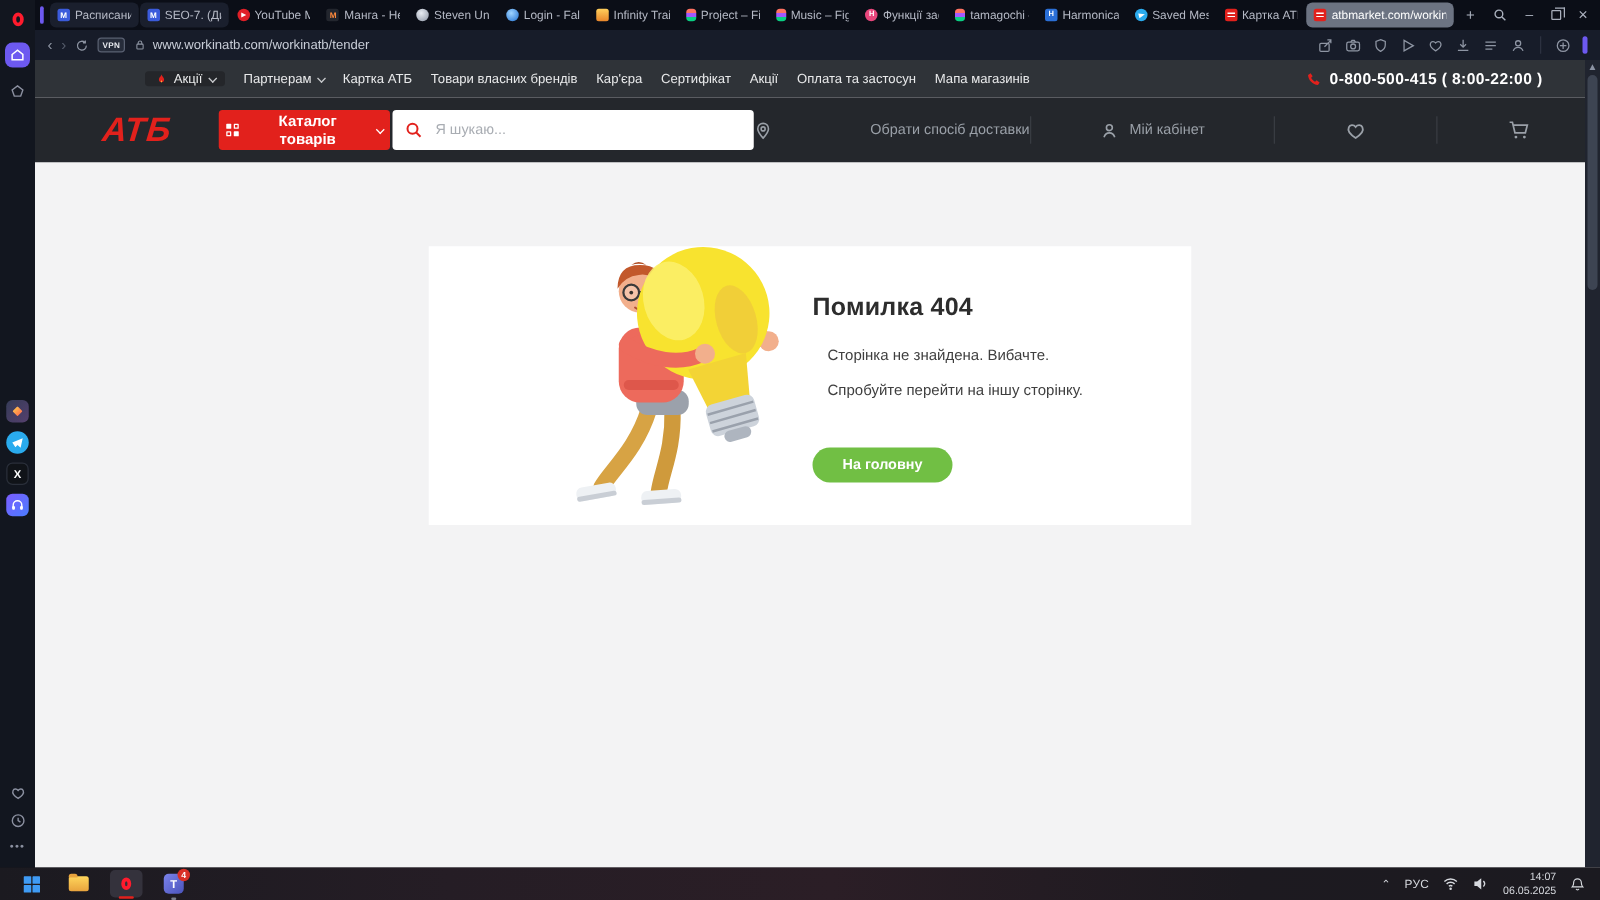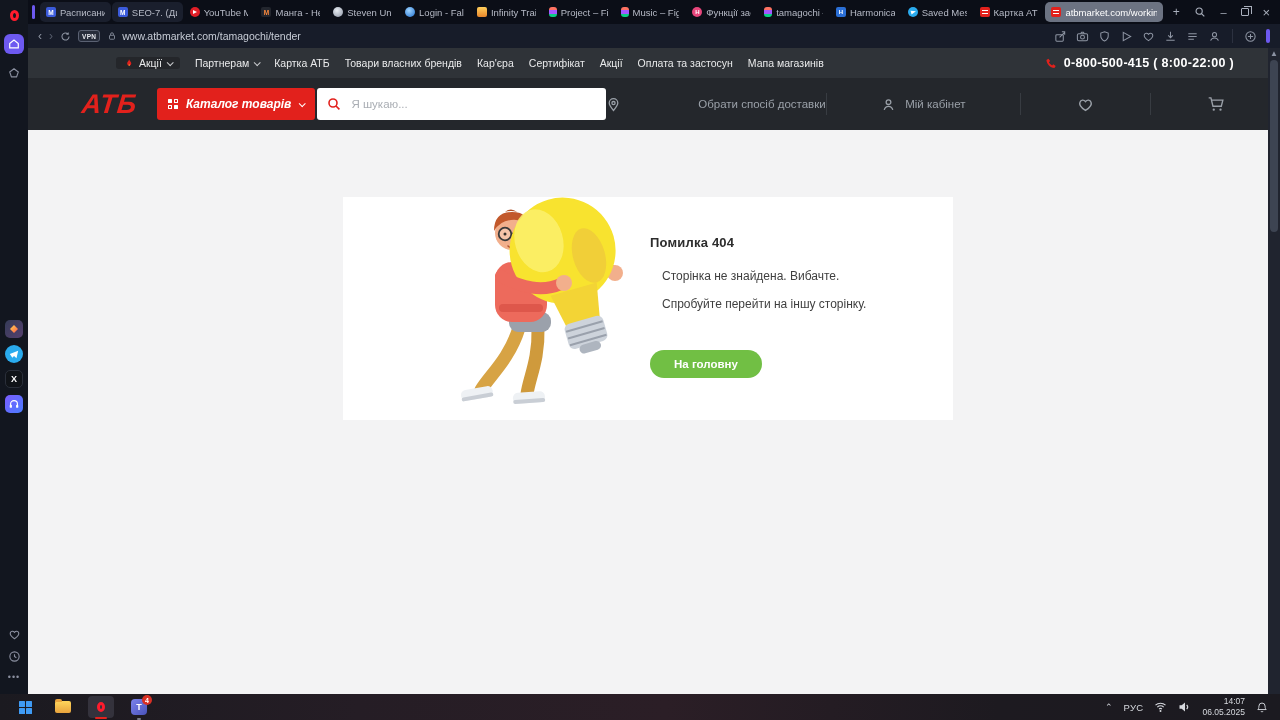--- a/index.html
+++ b/index.html
@@ -73,38 +73,38 @@
   .sb-thumb{position:absolute;top:12px;left:2px;right:2px;height:172px;background:#3d4452;border-radius:5px;}
 
   .site-nav{height:30px;background:#2f3338;display:flex;align-items:center;padding:0 46px 0 88px;color:#e9eaeb;font-size:10.5px;gap:15px;}
   .nav-item{display:flex;align-items:center;gap:5px;white-space:nowrap;}
   .nav-item.pill{background:#24262a;padding:0 8px;border-radius:3px;}
   .chev{width:5px;height:5px;border-right:1.4px solid #c9cbce;border-bottom:1.4px solid #c9cbce;transform:rotate(45deg) translateY(-1px);}
   .phone{margin-left:auto;display:flex;align-items:center;gap:7px;color:#fff;font-weight:bold;font-size:12.5px;letter-spacing:.3px;white-space:nowrap;}
 
   .site-header{height:52px;background:#24272c;display:flex;align-items:center;padding-left:54px;}
   .atb-logo{font-style:italic;font-weight:bold;font-size:27px;color:#e2211c;letter-spacing:1px;transform:skewX(-6deg);flex:none;}
-  .catalog-btn{margin-left:20px;width:158px;height:32px;background:#e2211c;border:none;border-radius:3px;color:#fff;font-weight:bold;font-size:12px;display:flex;align-items:center;justify-content:center;gap:8px;flex:none;font-family:inherit;font-style:italic;}
+  .catalog-btn{margin-left:38px;width:137px;height:32px;background:#e2211c;border:none;border-radius:3px;color:#fff;font-weight:bold;font-size:12px;display:flex;align-items:center;justify-content:center;gap:8px;flex:none;font-family:inherit;}
   .grid-ic{display:grid;grid-template-columns:4px 4px;grid-auto-rows:4px;gap:1.5px;}
   .grid-ic i{background:#fff;border-radius:.5px;}
   .grid-ic i.o{background:transparent;border:1px solid #fff;}
   .chev-w{width:5px;height:5px;border-right:1.6px solid #fff;border-bottom:1.6px solid #fff;transform:rotate(45deg) translateY(-1px);}
   .search{margin-left:2px;width:289px;height:32px;background:#fff;border-radius:3px;display:flex;align-items:center;padding:0 10px;gap:8px;flex:none;justify-content:space-between;}
   .search input{border:0;outline:0;flex:1;font-size:11.5px;color:#333;background:transparent;font-family:inherit;}
   .search input::placeholder{color:#a9adb3;}
   .hdr-right{flex:1;display:flex;align-items:stretch;height:100%;}
   .hdr-sec{display:flex;align-items:center;justify-content:center;gap:9px;color:#9aa0a8;font-size:11.5px;white-space:nowrap;}
   .sec-delivery{flex:1.7;justify-content:space-between;}.sec-account{flex:1.5;}.sec-wish{flex:1;}.sec-cart{flex:1;}
   .vdiv{width:1px;background:#383c42;margin:15px 0;}
 
   .page{position:absolute;top:82px;left:0;right:12px;bottom:0;background:#f3f3f4;}
   .card{position:relative;width:610px;height:223px;background:#fff;margin:67px auto 0;}
   .illus{position:absolute;left:82px;top:-21px;width:206px;height:234px;}
   .err{position:absolute;left:307px;top:38px;width:280px;}
-  .err h1{margin:0;font-size:13px;font-weight:bold;color:#2d2d2d;letter-spacing:.2px;}
+  .err h1{margin:0;font-size:20px;font-weight:bold;color:#2d2d2d;letter-spacing:.2px;}
   .err p{margin:12px;font-size:12px;color:#3f3f3f;line-height:16px;}
   .err .p1{margin-top:18px;}
   .home-btn{margin-top:26px;width:112px;height:28px;border-radius:14px;background:#71bf44;color:#fff;font-weight:bold;font-size:11.5px;border:none;font-family:inherit;}
 
   
   .taskbar{position:absolute;left:0;right:0;bottom:0;height:26px;background:linear-gradient(90deg,#1b1a20 0%,#251d25 28%,#2b1e26 52%,#1d1a20 78%,#1b1a20 100%);display:flex;align-items:center;padding:0 12px;gap:12px;z-index:10;}
   .tb-ic{width:26px;height:22px;display:flex;align-items:center;justify-content:center;position:relative;border-radius:4px;}
   .win-ic{display:grid;grid-template-columns:6px 6px;grid-auto-rows:6px;gap:1px;}
   .win-ic i{background:#3f9bf4;border-radius:.5px;}
   .folder-ic{width:16px;height:12px;background:linear-gradient(180deg,#ffd65c,#e8a33d);border-radius:2px;position:relative;}
@@ -253,21 +253,21 @@
       <span class="nav-arrow dim">›</span>
       <svg width="11" height="11" viewBox="0 0 14 14">
           <path d="M11.5 7a4.5 4.5 0 1 1-1.4-3.2M10.5 1.8v2.4H8.1" fill="none" stroke="#8e95a3" stroke-width="1.3"></path>
         </svg>
       <span class="vpn-badge">VPN</span>
       <span class="url">
         <svg width="10" height="10" viewBox="0 0 14 14">
             <rect x="3.5" y="6" width="7" height="5.5" rx="1" fill="none" stroke="#8e95a3" stroke-width="1.2"></rect>
             <path d="M5 6V4.5a2 2 0 0 1 4 0V6" fill="none" stroke="#8e95a3" stroke-width="1.2"></path>
           </svg>
-        <span>www.atbmarket.com/tamagochi/tender</span>
+        <span>www.workinatb.com/workinatb/tender</span>
       </span>
       <div class="ab-icons">
         <svg width="13" height="13" viewBox="0 0 14 14">
             <rect x="2" y="5" width="8" height="7" rx="1" fill="none" stroke="#8e95a3" stroke-width="1.1"></rect>
             <path d="M6 8l5.5-5.5M8.5 2h3v3" fill="none" stroke="#8e95a3" stroke-width="1.1"></path>
           </svg>
         <svg width="13" height="13" viewBox="0 0 14 14">
             <rect x="1.5" y="4" width="11" height="7.5" rx="1.5" fill="none" stroke="#8e95a3" stroke-width="1.1"></rect>
             <circle cx="7" cy="7.7" r="2.1" fill="none" stroke="#8e95a3" stroke-width="1.1"></circle>
             <path d="M5 4l1-1.5h2L9 4" fill="none" stroke="#8e95a3" stroke-width="1.1"></path>

